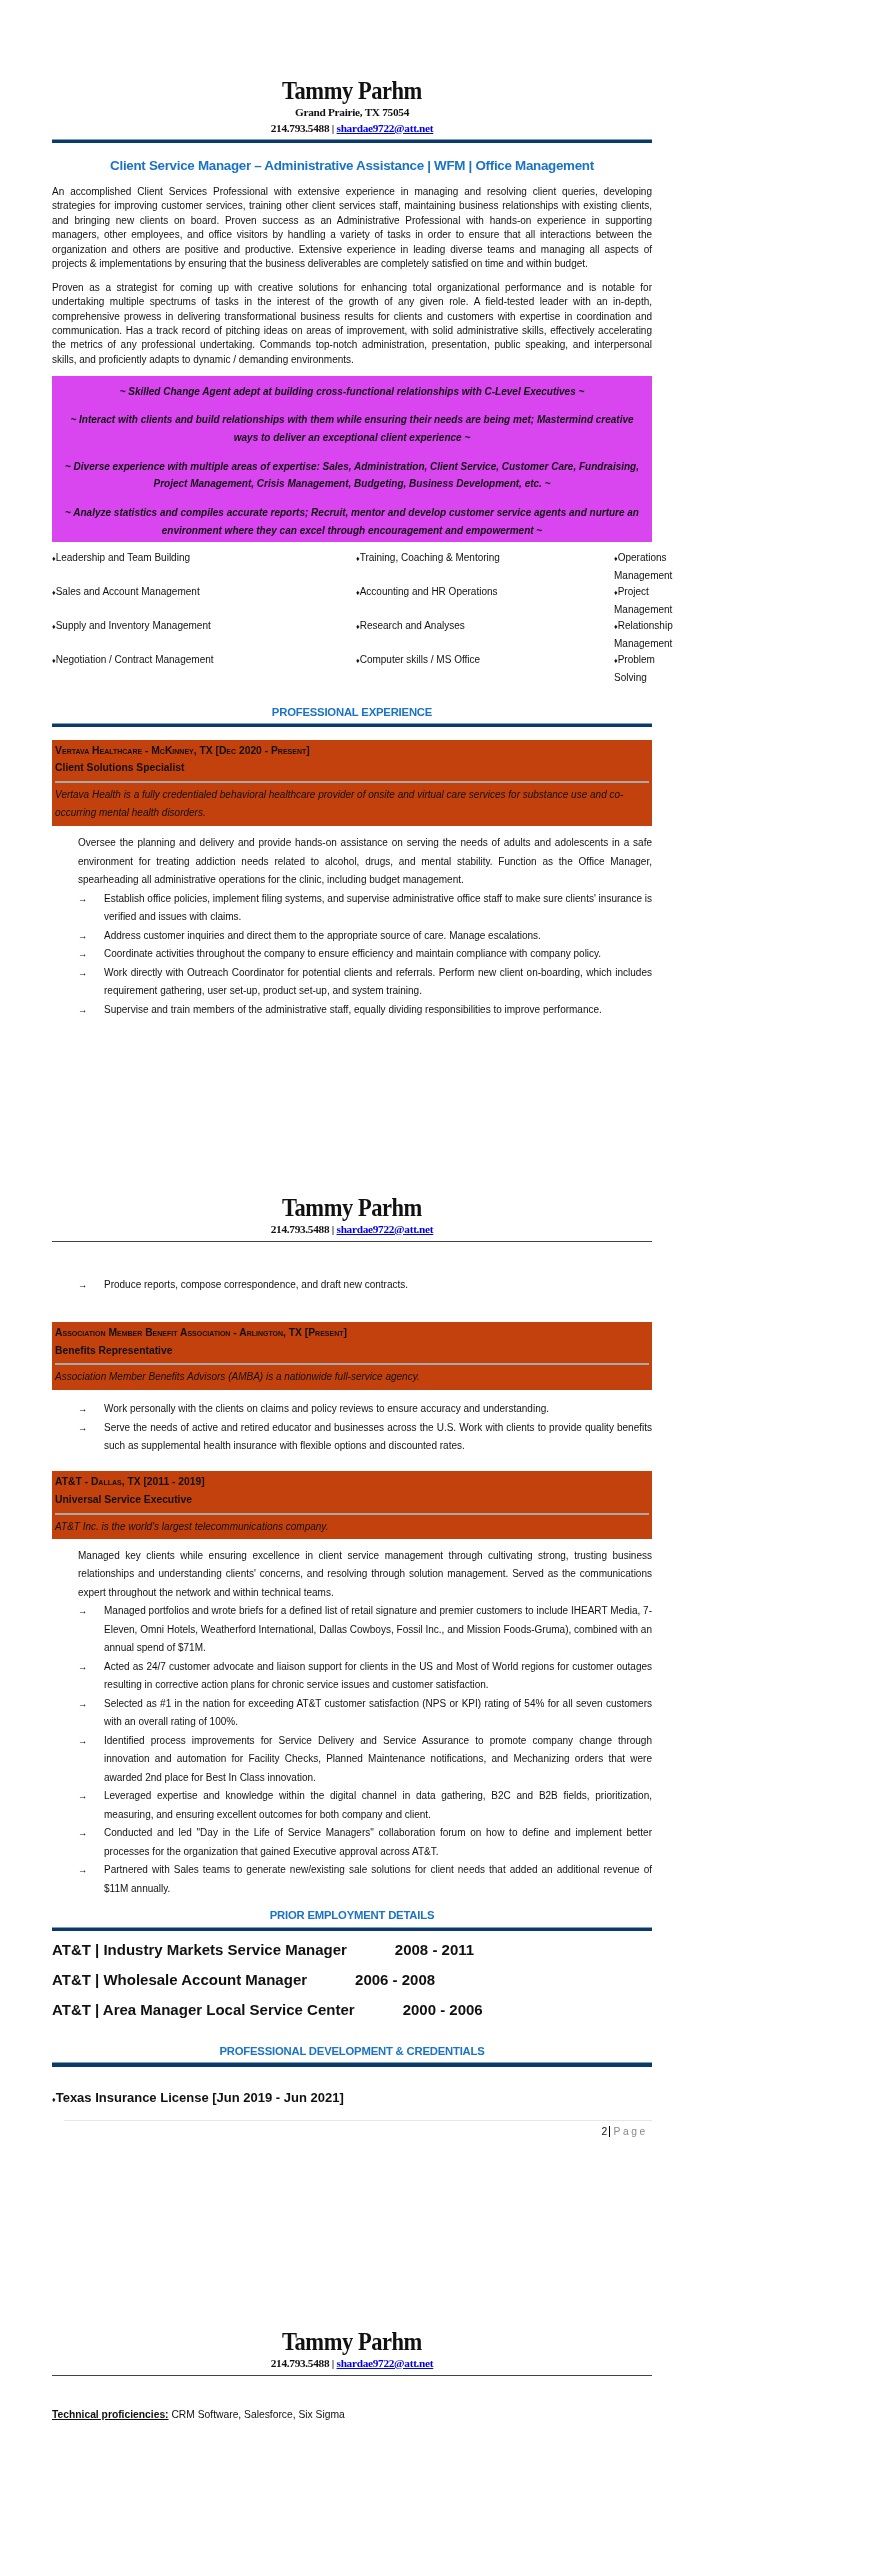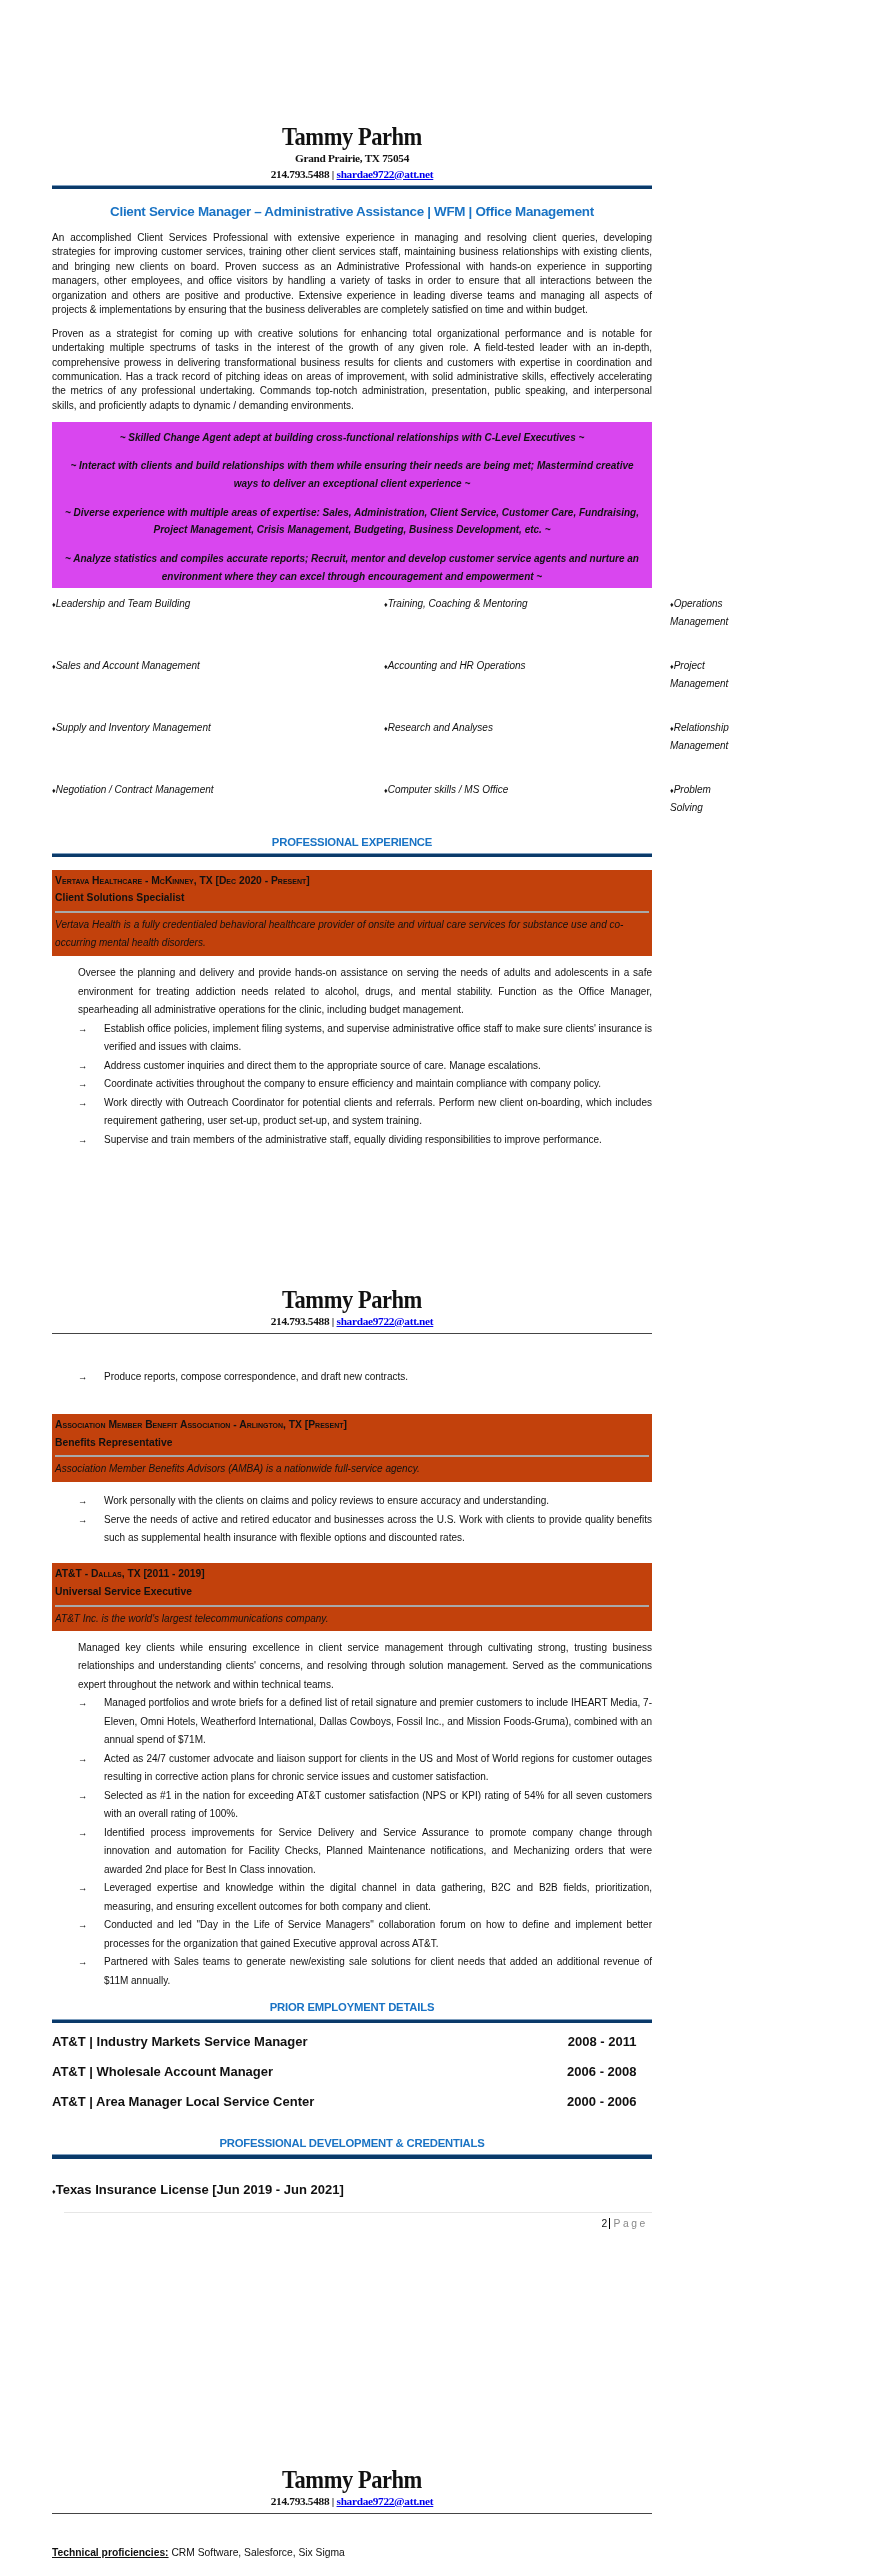--- a/index.html
+++ b/index.html
@@ -1,43 +1,43 @@
 <!DOCTYPE html>
 <html style="font-size:8.2px"><head>
 <meta charset="utf-8">
 <style>
   html, body { margin:0; padding:0; background:#ffffff; }
   body { width:876px; font-family:"Liberation Sans", sans-serif; color:#111; }
-  .page { position:relative; width:704px; height:1133px; box-sizing:border-box; padding:0 52px;margin-top:46px; }
+  .page { position:relative; width:704px; height:1133px; box-sizing:border-box; padding:0 52px; }
   .name { font-family:"Liberation Serif", serif; font-weight:bold; font-size:25px; text-align:center; letter-spacing:-0.5px; transform:scaleX(0.9); }
   .p1 .name { padding-top:76px; line-height:29px; }
   .sub { font-family:"Liberation Serif", serif; font-weight:bold; font-size:11.3px; text-align:center; line-height:15.5px; letter-spacing:-0.3px; }
   .sub a { color:#0000ee; text-decoration:underline; }
   .rule-blue { height:3.1px; background:#0a3a6a; border-top:0.5px solid #7f9fbf; margin:3.1px 0 0 0; }
   .rule-gray { height:1px; background:#444; margin:3.1px 0 0 0; }
   .headline { color:#1a73c4; font-weight:bold; font-size:13.4px; text-align:center; margin:14.4px 0 12.4px; letter-spacing:-0.3px; }
   .para { font-size:10px; line-height:14.4px; text-align:justify; margin:0 0 9.3px; }
   .tilde-box { background:#d946ef; padding:3.1px 5.2px; margin-top:5.2px; }
   .tilde-box p { margin:3.1px 0 11.3px; font-size:10px; line-height:17.5px; font-style:italic; font-weight:bold; text-align:center; }
   .tilde-box p:last-child { margin-bottom:0; }
-  .skills { display:grid; grid-template-columns:304px 258px 1fr; margin-top:8.2px; font-size:10px; font-style:italic; line-height:16.5px;gap:28px; }
+  .skills { display:grid; grid-template-columns:304px 258px 1fr; margin-top:8.2px; font-size:10px; line-height:16.5px; }
   .skills div::before { content:"\2666 "; font-style:normal; font-size:7.2px; }
   .sec-title { color:#1a73c4; font-weight:bold; font-size:11.3px; text-align:center; margin:19.6px 0 5.2px; letter-spacing:-0.2px; }
   .sec-rule { height:3.1px; background:#0a3a6a; border-top:0.5px solid #7f9fbf; }
   .job-head { background:#c2410c; padding:2.1px 3.1px 3.1px; margin-top:17.5px; }
   .job-head .org { font-size:10.3px; font-weight:bold; font-variant:small-caps; line-height:17.5px; }
   .job-head .role { font-size:10.3px; font-weight:bold; line-height:17.5px; }
   .job-head .hr { height:2.1px; background:#a9a9a9; margin:4.1px 0 3.1px; }
   .job-head .desc { font-size:10px; font-style:italic; line-height:18.5px; }
   .job-body { padding-left:26px; margin-top:8.2px; }
   .job-body .intro { font-size:10px; line-height:18.5px; text-align:justify; }
   .bullets { list-style:none; margin:0; padding:0; }
   .bullets li { position:relative; padding-left:26px; font-size:10px; line-height:18.5px; text-align:justify; }
   .bullets li::before { content:"\2192"; position:absolute; left:0; top:0; font-size:9.3px; }
-  .prior-row { display:flex; justify-content:space-between; font-size:13px; font-weight:bold; line-height:20.6px; margin-top:9.3px; padding-right:15.5px; }
+  .prior-row { display:flex; justify-content:flex-start; font-size:15px; font-weight:bold; line-height:20.6px; margin-top:9.3px; padding-right:15.5px;gap:48px; }
   .cred { font-size:13px; font-weight:bold; margin-top:23px; }
   .cred::before { content:"\2666 "; font-size:7.2px; }
   .footer { position:absolute; left:64px; right:52px; }
   .footer .fr { height:1px; background:#e6e6e6; }
   .footer .pg { text-align:right; font-size:10.3px; margin-top:5.2px; padding-right:4.1px; }
   .footer .pg .lbl { color:#888; letter-spacing:2.6px; border-left:0.5px solid #000; padding-left:3.1px; margin-left:2.1px; }
   .tech { font-size:10.3px; margin-top:62px; }
   .tech .k { font-weight:bold; text-decoration:underline; }
 </style>
 </head>

